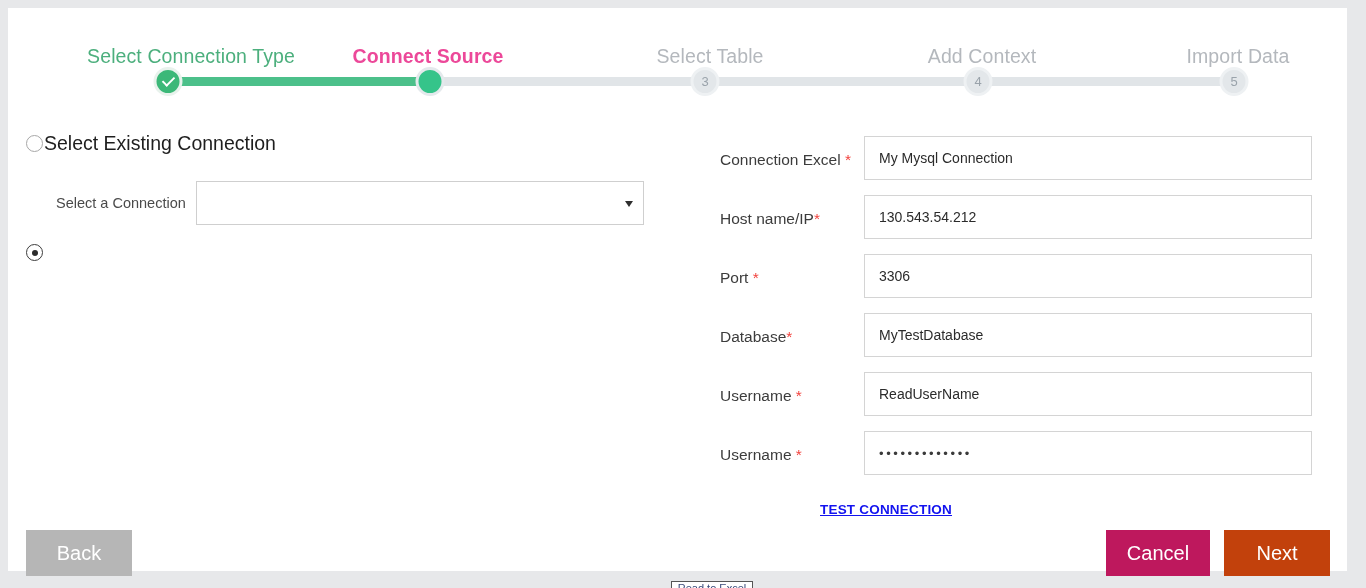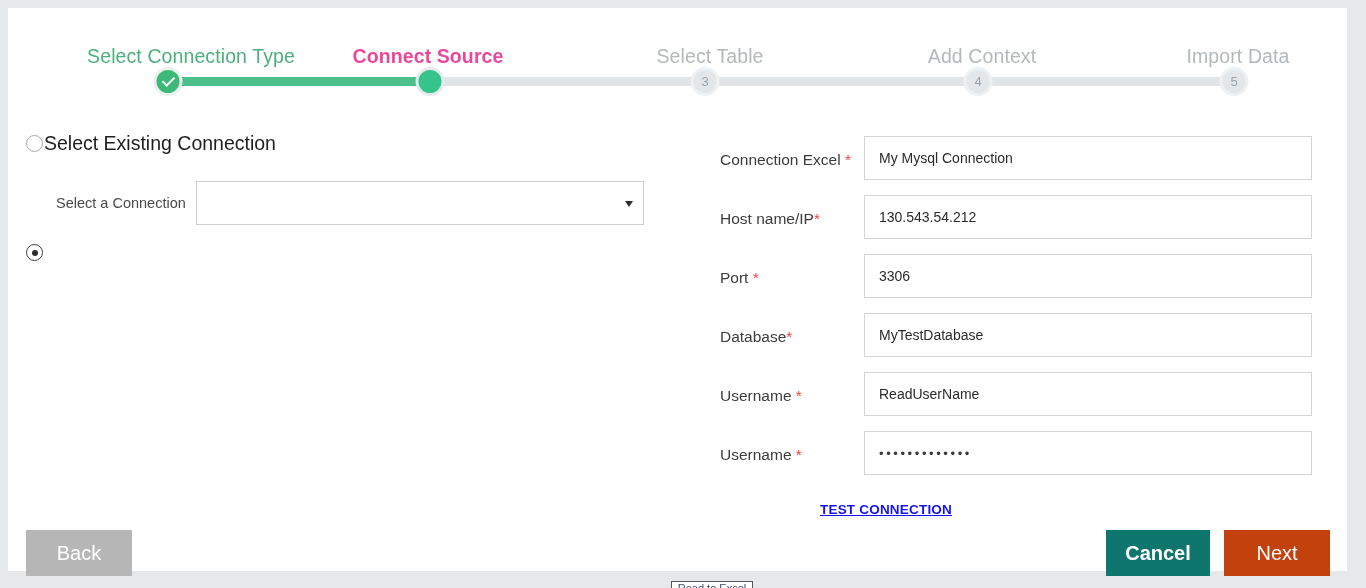--- a/index.html
+++ b/index.html
@@ -246,22 +246,21 @@
     top: 522px;
     width: 106px;
     height: 46px;
     background: #b6b6b6;
   }
   #btn-cancel {
     left: 1098px;
     top: 522px;
     width: 104px;
     height: 46px;
-    background: #0f766e;
-    font-weight: bold;
+    background: #be185d;
   }
   #btn-next {
     left: 1216px;
     top: 522px;
     width: 106px;
     height: 46px;
     background: #c2410c;
   }
 
   

